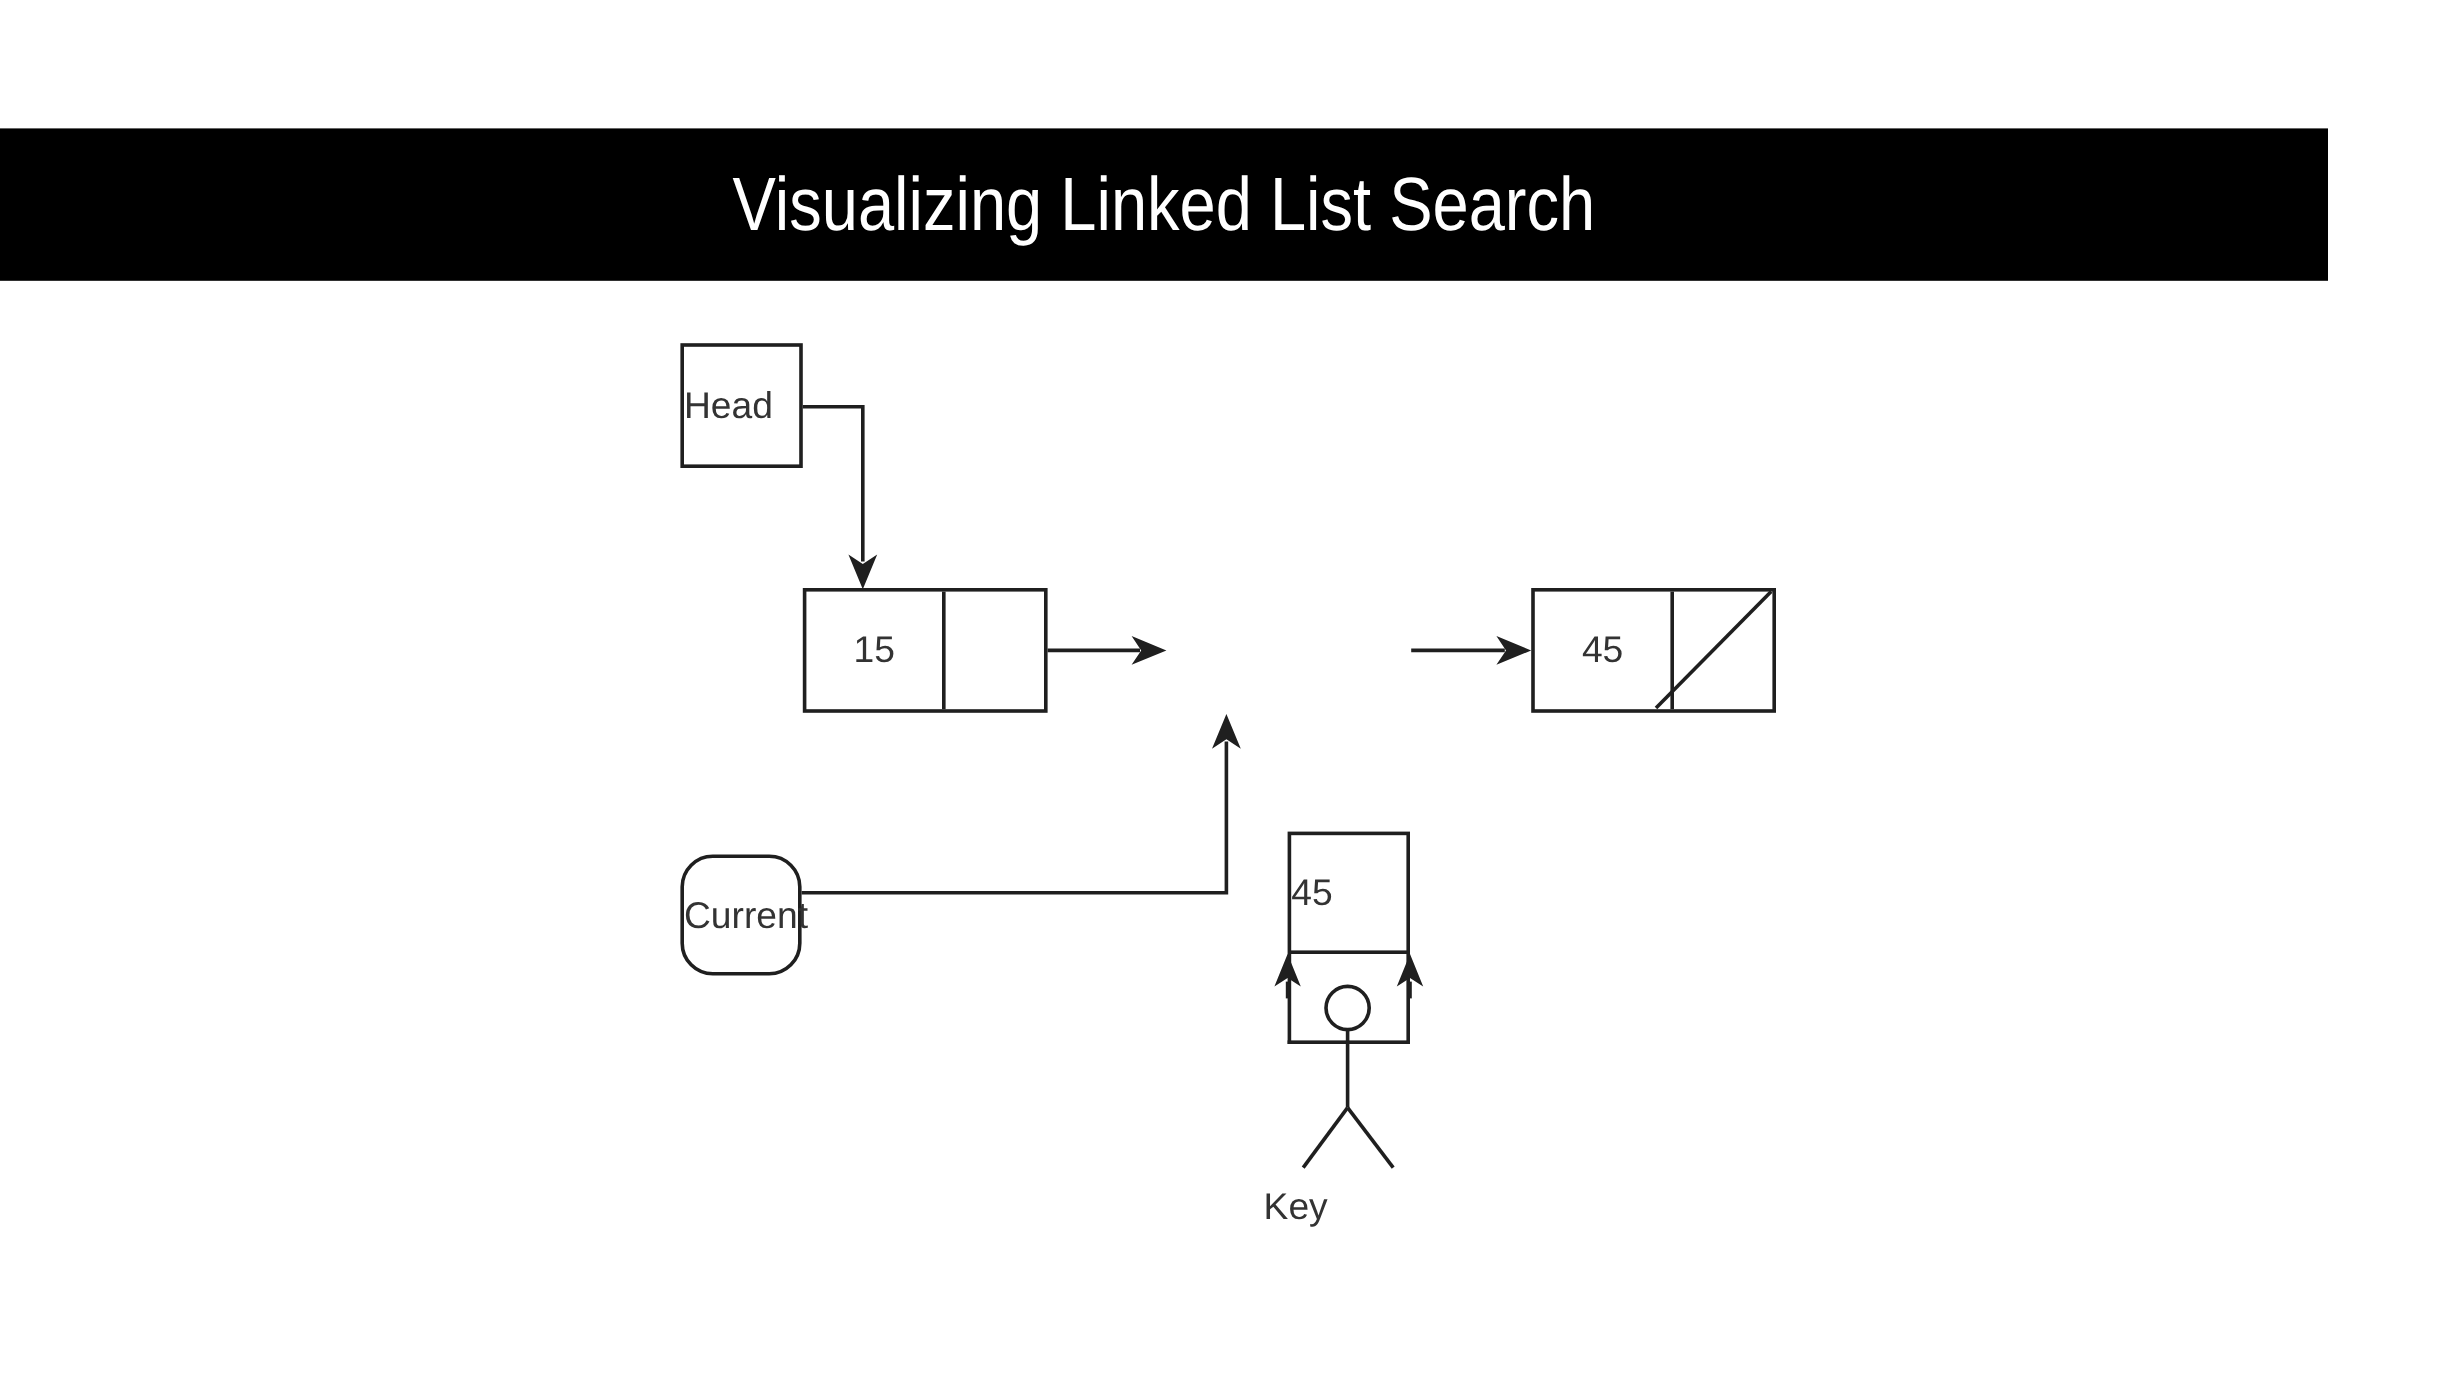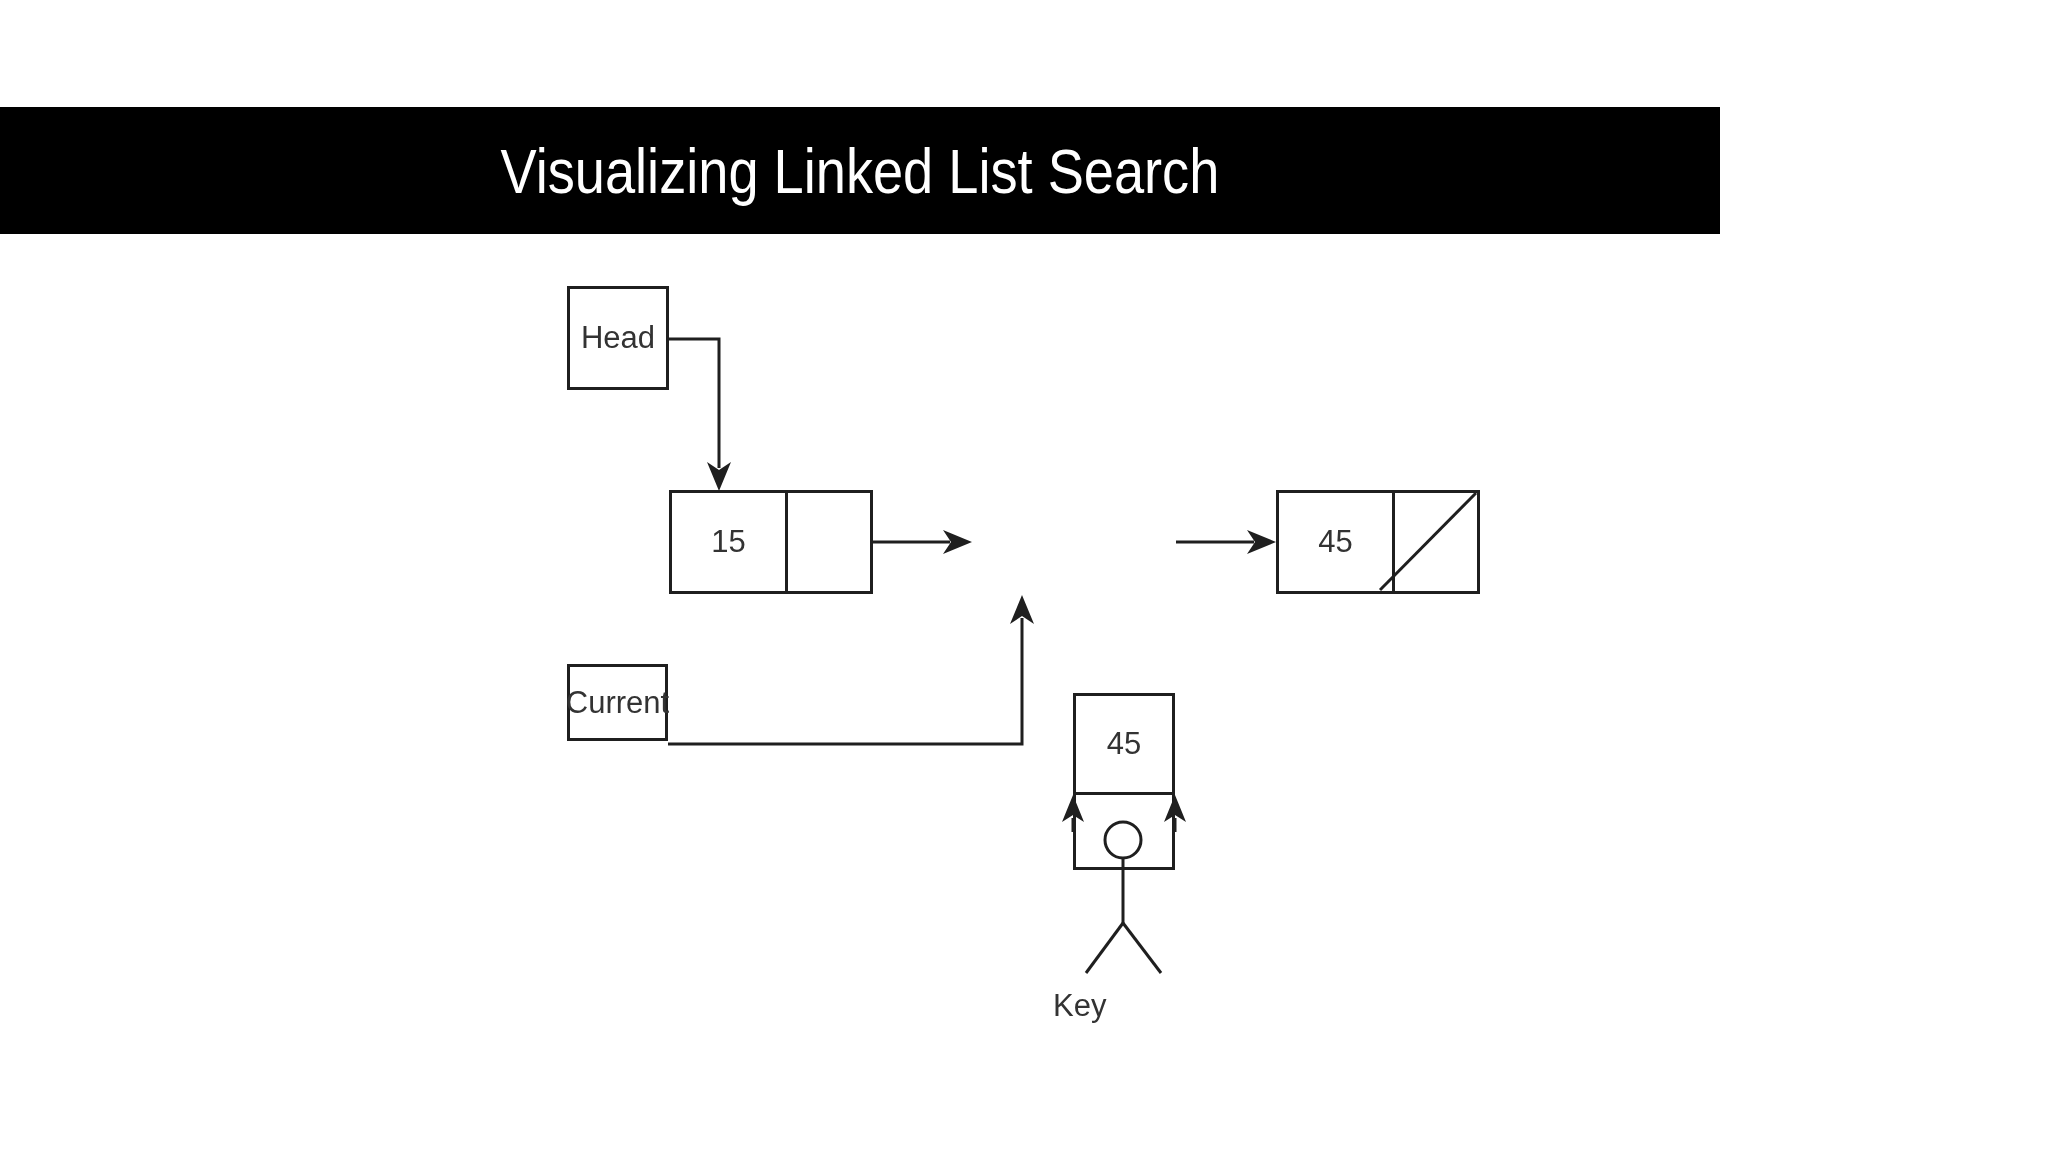--- a/index.html
+++ b/index.html
@@ -14,21 +14,21 @@
     background: #ffffff;
     overflow: hidden;
     font-family: "Liberation Sans", sans-serif;
   }
 
   
   .banner {
     position: absolute;
     left: 0;
     top: 107px;
-    width: 1720px;
+    width: 1940px;
     height: 127px;
     background: #000000;
     display: flex;
     align-items: center;
     justify-content: center;
   }
   .banner h1 {
     margin: 0;
     color: #ffffff;
     font-size: 63px;
@@ -40,27 +40,26 @@
   }
 
   
   .box {
     position: absolute;
     box-sizing: border-box;
     border: 3px solid #1f1f1f;
     background: #ffffff;
     display: flex;
     align-items: center;
-    justify-content: center;
     color: #333333;
     font-size: 31px;
     white-space: nowrap;
   }
   .head-box    { left: 567px;  top: 286px; width: 102px; height: 104px; }
-  .current-box { left: 567px;  top: 664px; width: 101px; height: 77px; }
+  .current-box { left: 567px;  top: 712px; width: 101px; height: 101px; border-radius: 27px; }
   .keyval-box  { left: 1073px; top: 693px; width: 102px; height: 102px; }
   .actor-box   { left: 1073px; top: 795px; width: 102px; height: 75px;
                  border-top: none; background: transparent; }
 
   
   .node {
     position: absolute;
     top: 490px;
     width: 204px;
     height: 104px;

